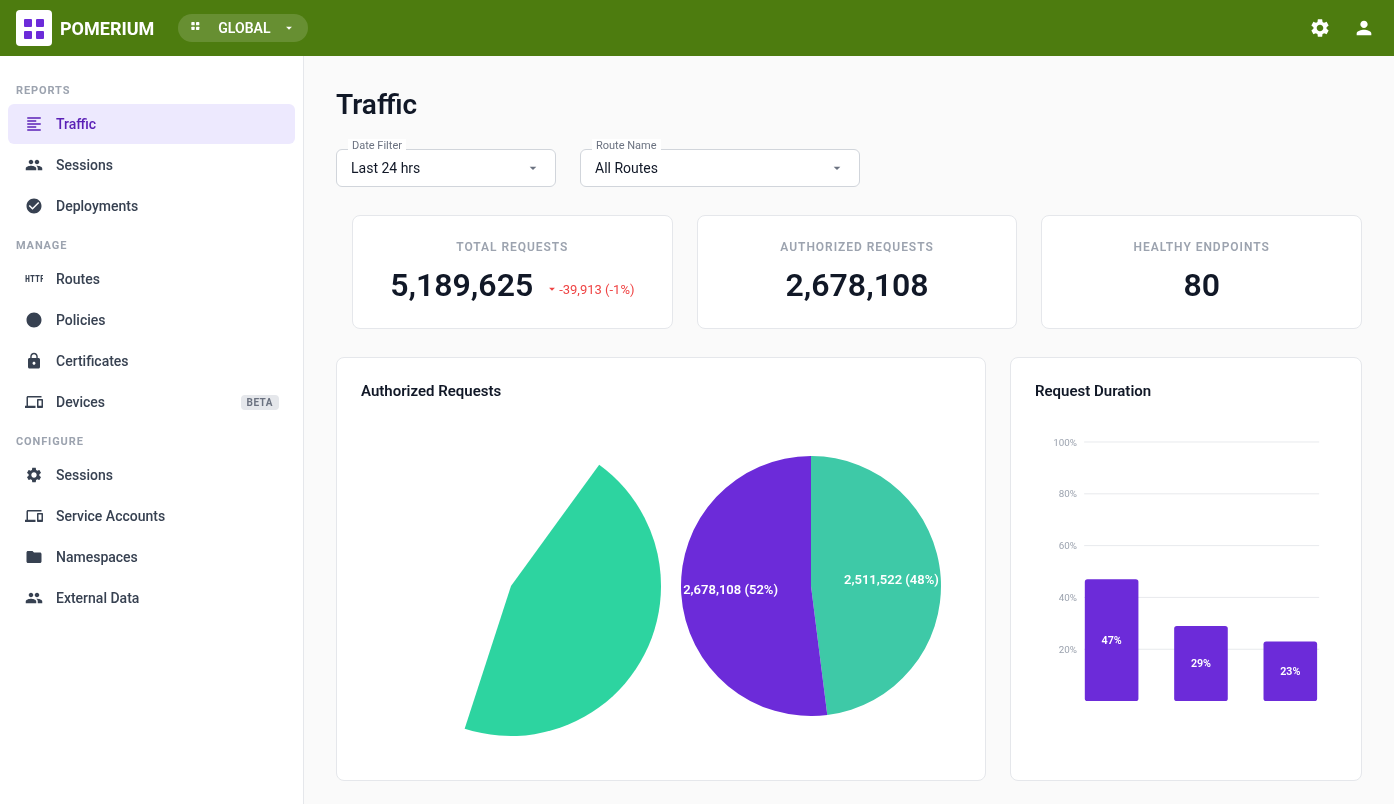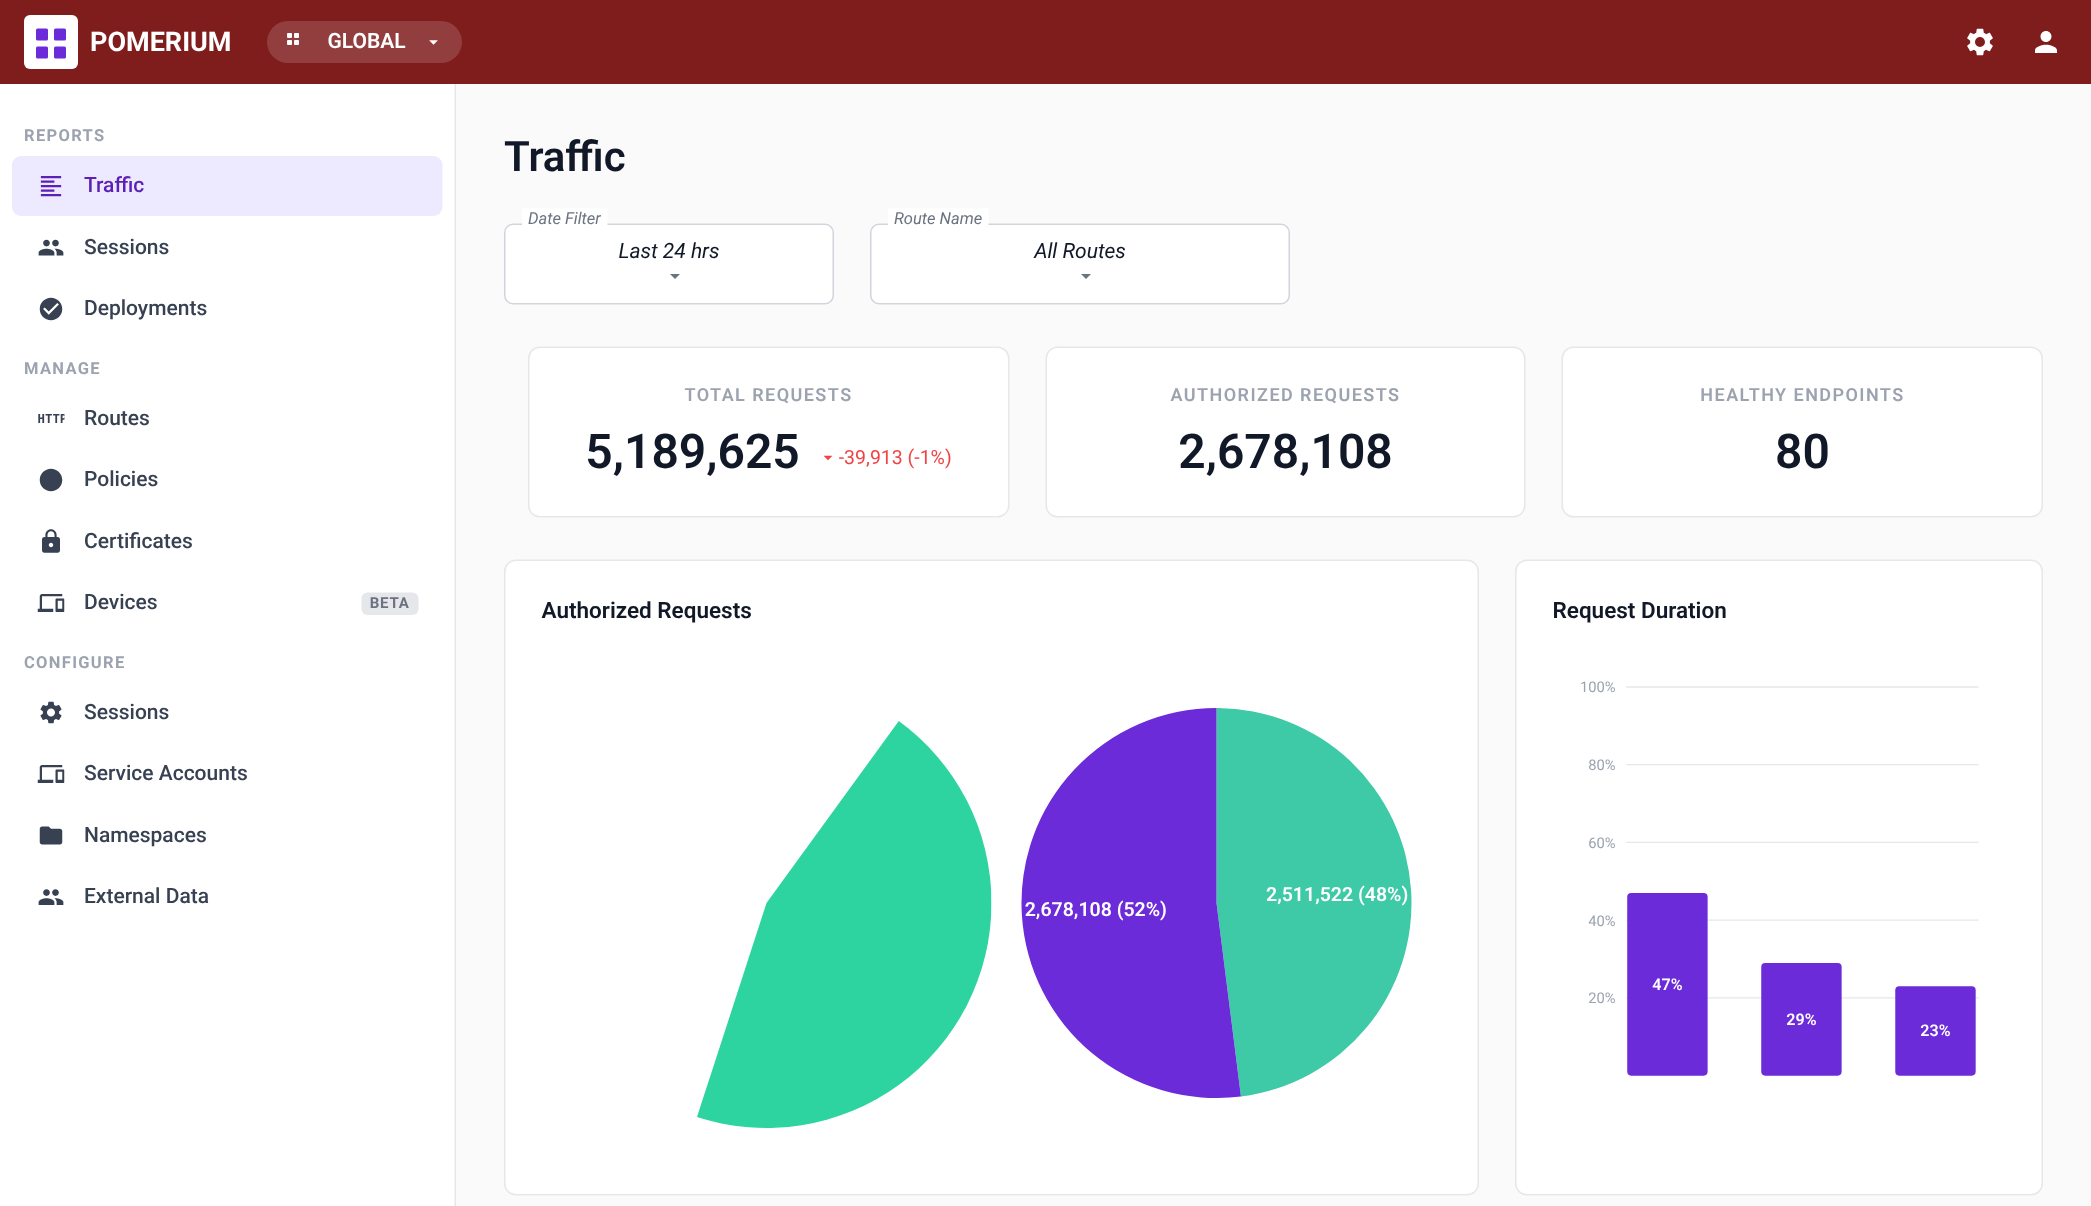--- a/index.html
+++ b/index.html
@@ -1,20 +1,20 @@
 <!DOCTYPE html>
 <html><head>
   <meta charset="utf-8">
   <style>
     * { box-sizing: border-box; margin: 0; padding: 0; }
     body { font-family: -apple-system, BlinkMacSystemFont, 'Segoe UI', Roboto, sans-serif; background: #f5f5f5; display: flex; flex-direction: column; height: 100vh; overflow: hidden; }
 
     
     .topbar {
-      background: #7f1d1d;
+      background: #4d7c0f;
       height: 56px;
       display: flex;
       align-items: center;
       padding: 0 16px;
       justify-content: space-between;
       flex-shrink: 0;
     }
     .topbar-left { display: flex; align-items: center; gap: 24px; }
     .logo { display: flex; align-items: center; gap: 8px; color: white; font-weight: 700; font-size: 18px; }
     .logo-icon { width: 36px; height: 36px; background: white; border-radius: 4px; display: flex; align-items: center; justify-content: center; }
@@ -55,29 +55,29 @@
       margin-left: auto; background: #e5e7eb; color: #6b7280; font-size: 10px;
       font-weight: 700; padding: 2px 6px; border-radius: 4px; letter-spacing: 0.05em;
     }
 
     
     .main { flex: 1; overflow-y: auto; padding: 32px; background: #fafafa; }
     .page-title { font-size: 28px; font-weight: 600; color: #111827; margin-bottom: 28px; }
 
     
     .filters { display: flex; gap: 24px; margin-bottom: 28px; }
-    .filter-group { position: relative; font-style: italic; }
+    .filter-group { position: relative; }
     .filter-label {
       position: absolute; top: -10px; left: 12px; background: white;
       font-size: 11px; color: #6b7280; padding: 0 4px; z-index: 1;
     }
     .filter-select {
       display: flex; align-items: center; justify-content: space-between;
       border: 1px solid #d1d5db; border-radius: 6px; padding: 10px 14px;
-      background: white; cursor: pointer; min-width: 220px; font-size: 14px; color: #111827; flex-direction: column;
+      background: white; cursor: pointer; min-width: 220px; font-size: 14px; color: #111827;
     }
     .filter-select svg { width: 16px; height: 16px; color: #6b7280; margin-left: 8px; }
 
     
     .stats-row { display: flex; gap: 24px; margin-bottom: 28px; margin-left: 16px; }
     .stat-card {
       background: white; border: 1px solid #e5e7eb; border-radius: 8px;
       padding: 24px; flex: 1; text-align: center;
     }
     .stat-label { font-size: 12px; font-weight: 600; color: #9ca3af; letter-spacing: 0.08em; text-transform: uppercase; margin-bottom: 12px; }

